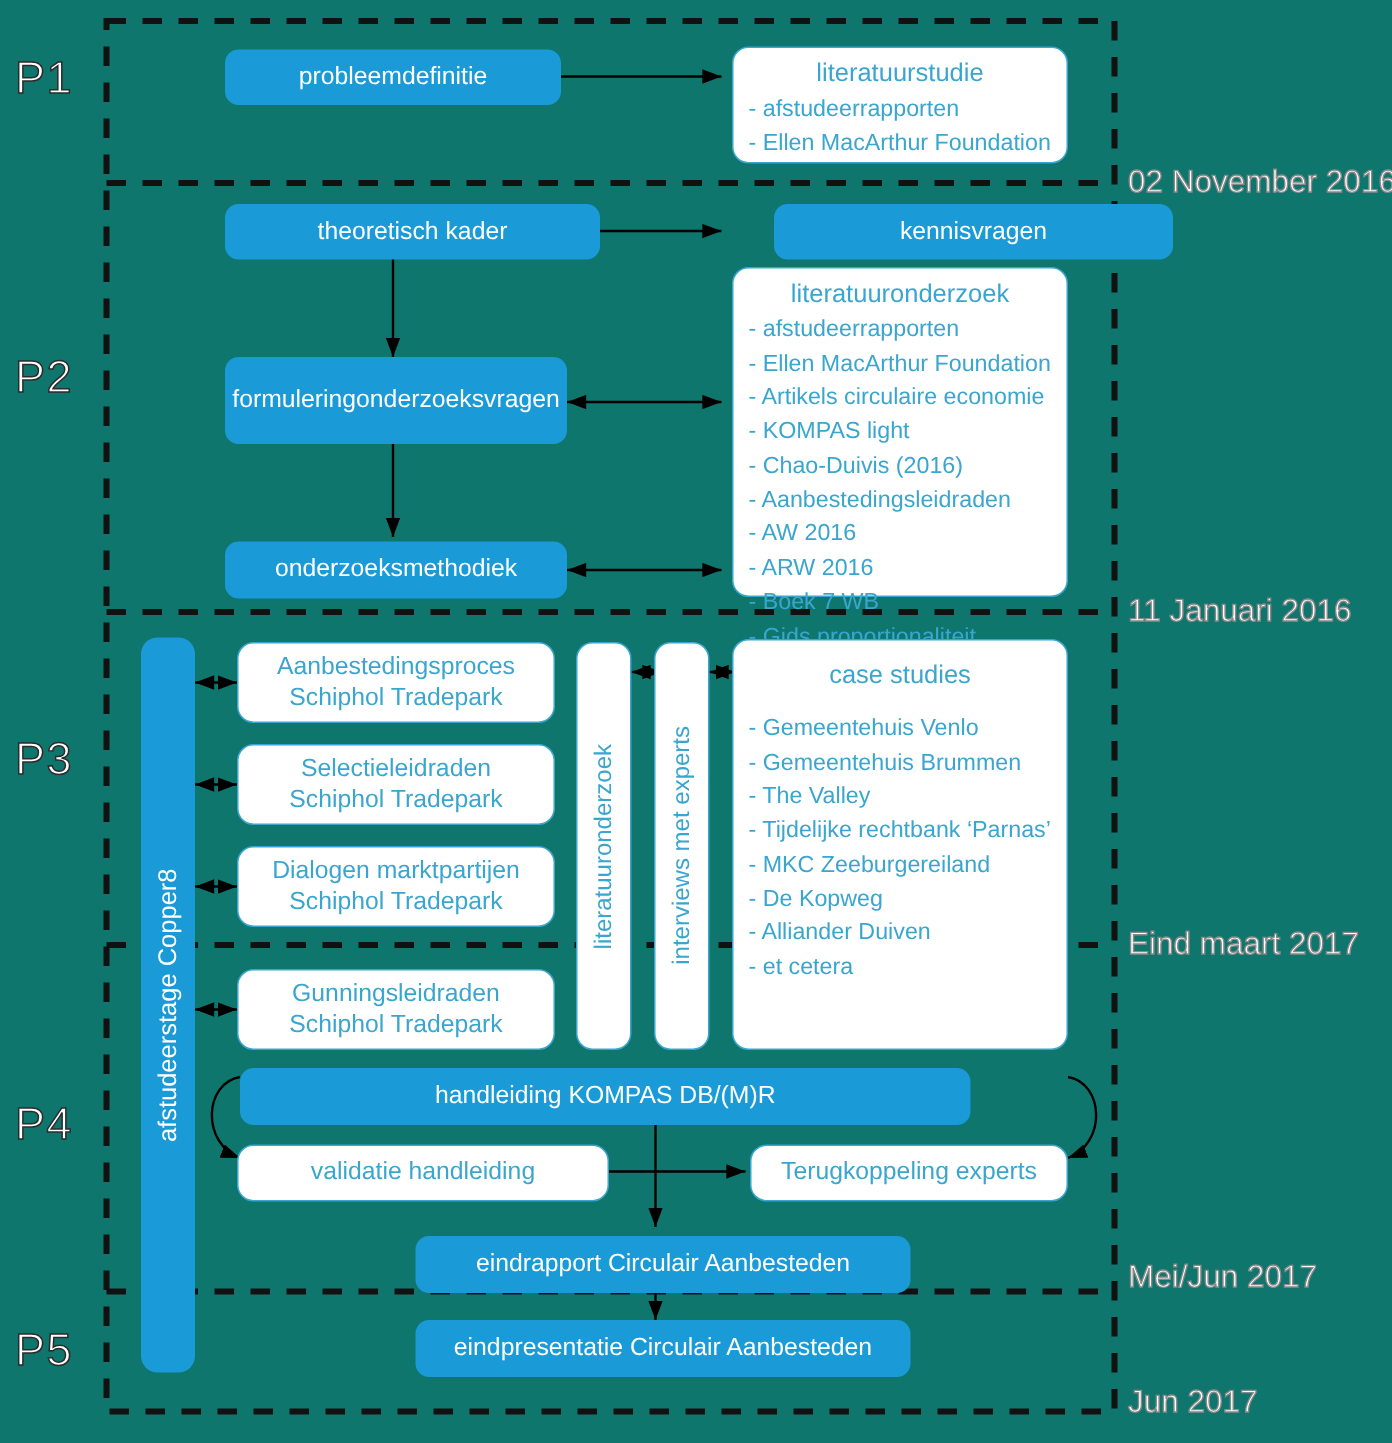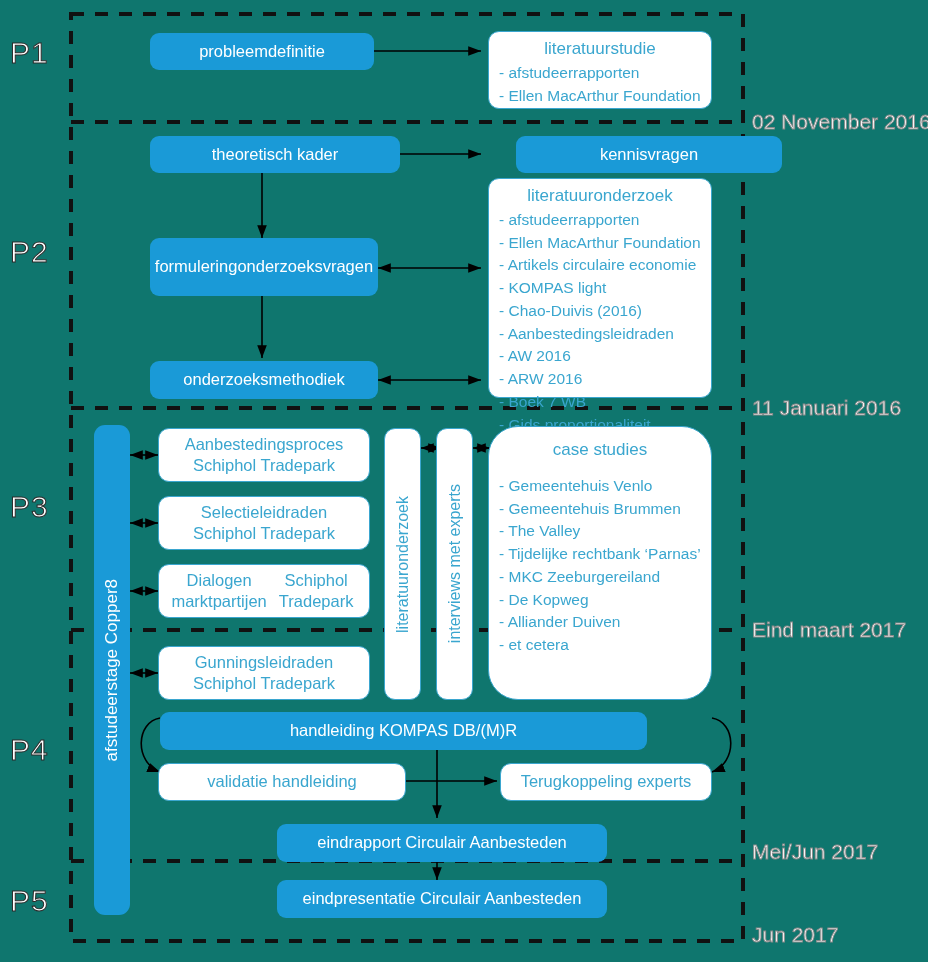--- a/index.html
+++ b/index.html
@@ -213,39 +213,39 @@
   <div class="box-outline centered" style="left:158px;top:428px;width:212px;height:54px;flex-direction:column;">
     <span>Aanbestedingsproces</span>
     <span>Schiphol Tradepark</span>
   </div>
 
   <div class="box-outline centered" style="left:158px;top:496px;width:212px;height:54px;flex-direction:column;">
     <span>Selectieleidraden</span>
     <span>Schiphol Tradepark</span>
   </div>
 
-  <div class="box-outline centered" style="left:158px;top:564px;width:212px;height:54px;flex-direction:row;">
+  <div class="box-outline centered" style="left:158px;top:564px;width:212px;height:54px;flex-direction:column;">
     <span>Dialogen marktpartijen</span>
     <span>Schiphol Tradepark</span>
   </div>
 
   <div class="box-outline centered" style="left:158px;top:646px;width:212px;height:54px;flex-direction:column;">
     <span>Gunningsleidraden</span>
     <span>Schiphol Tradepark</span>
   </div>
 
   <div class="vcol" style="left:384px;top:428px;width:37px;height:272px;">
     <span class="vert">literatuuronderzoek</span>
   </div>
 
   <div class="vcol" style="left:436px;top:428px;width:37px;height:272px;">
     <span class="vert">interviews met experts</span>
   </div>
 
-  <div class="box-outline" style="left:488px;top:426px;width:224px;height:274px;border-radius:30px;">
+  <div class="box-outline" style="left:488px;top:426px;width:224px;height:274px;">
     <div class="box-title" style="margin-top:12px;margin-bottom:14px;">case studies</div>
     <ul class="box-list">
       <li>Gemeentehuis Venlo</li>
       <li>Gemeentehuis Brummen</li>
       <li>The Valley</li>
       <li>Tijdelijke rechtbank ‘Parnas’</li>
       <li>MKC Zeeburgereiland</li>
       <li>De Kopweg</li>
       <li>Alliander Duiven</li>
       <li>et cetera</li>

